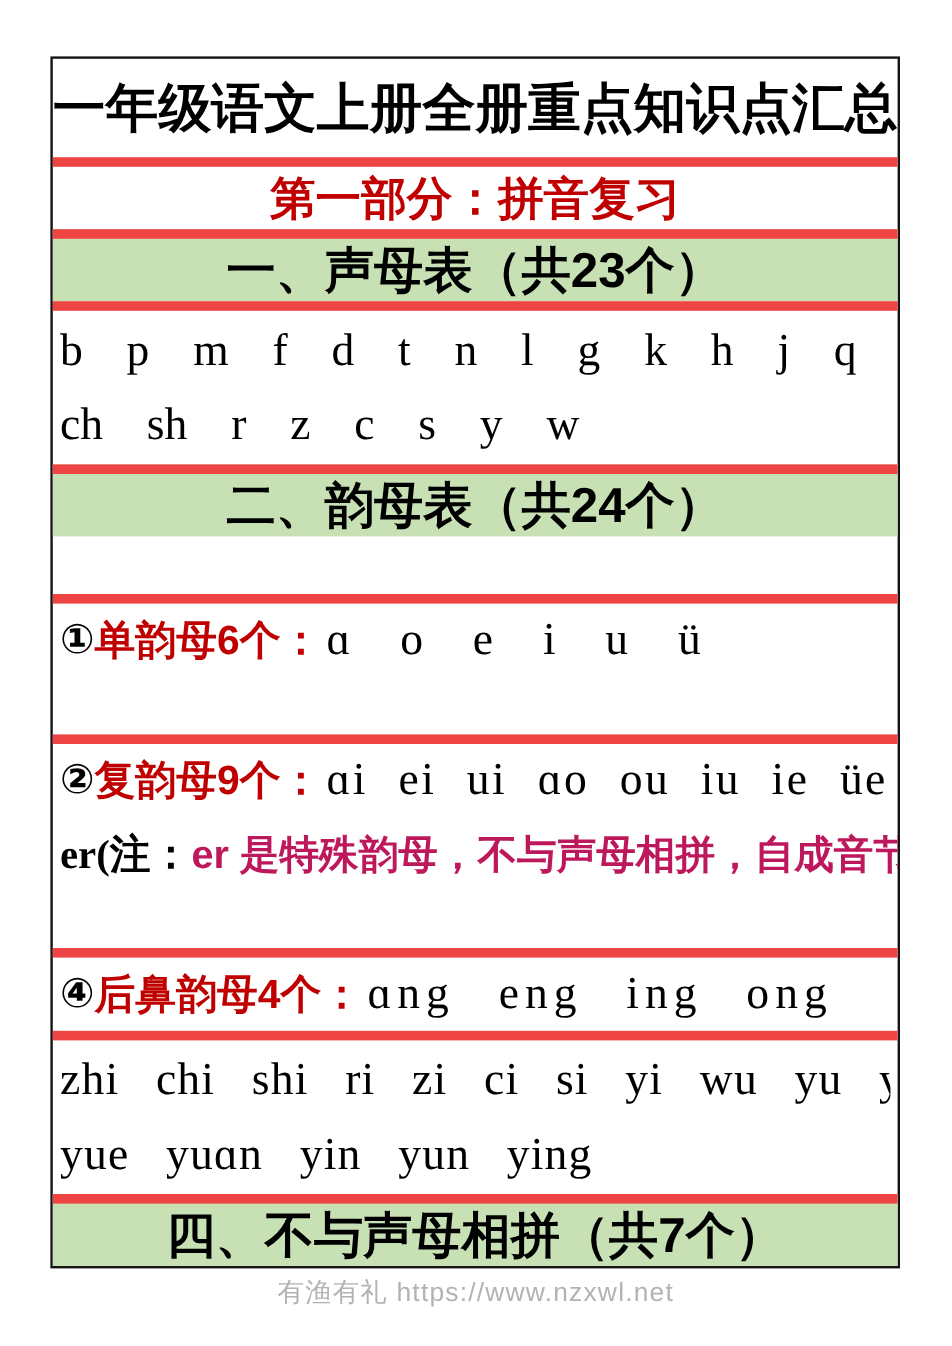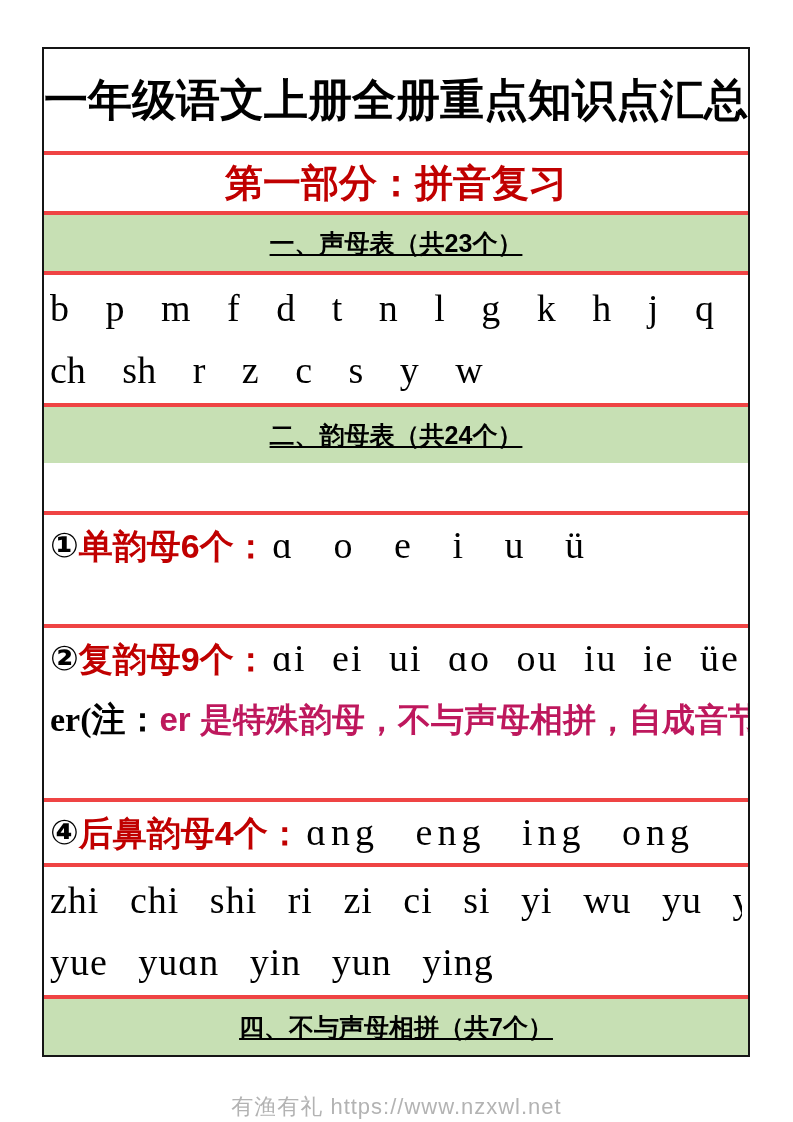--- a/index.html
+++ b/index.html
@@ -11,40 +11,40 @@
     overflow:hidden;
   }
   .doc-table{
     position:absolute;left:42px;top:47px;width:708px;
     border:2px solid #151515;
     box-sizing:border-box;
     background:#ffffff;
   }
   .row{
     box-sizing:border-box;
-    border-top:4px solid #ef4444;
+    border-top:8px solid #ef4444;
     color:#000;
   }
   .row:first-child{border-top:none;}
   .row-title{
-    height:102px;
+    height:82px;
     display:flex;align-items:center;justify-content:center;
     font-size:44px;font-weight:bold;letter-spacing:0px;
     font-family:"Liberation Serif","DejaVu Serif",serif;
   }
   .row-subtitle{
     height:60px;
     display:flex;align-items:center;justify-content:center;
     font-size:38px;font-weight:bold;color:#c00000;
   }
   .row-green{
     height:60px;
     background:#c7e0b4;
     display:flex;align-items:center;justify-content:center;
-    font-size:25px;font-weight:bold;color:#000;text-decoration:underline;
+    font-size:41px;font-weight:bold;color:#000;
   }
   .row-letters{
     padding:2px 6px;
     font-family:"Liberation Serif","DejaVu Serif",serif;
     font-size:38px;color:#000;
   }
   .letters-line{
     line-height:62px;height:62px;white-space:nowrap;overflow:hidden;
   }
   .ws-wide{word-spacing:27px;}
@@ -68,21 +68,21 @@
   .sp-1{word-spacing:30px;letter-spacing:1px;}
   .sp-2{word-spacing:14px;letter-spacing:2px;}
   .sp-3{word-spacing:22px;letter-spacing:2px;}
   .sp-4{word-spacing:22px;letter-spacing:5px;}
   .note-prefix{
     font-family:"Liberation Serif","DejaVu Serif",serif;
     font-weight:bold;font-size:34px;color:#000;
   }
   .note-red{font-weight:bold;font-size:33px;color:#be185d;}
   .footer{
-    position:absolute;left:0;top:1092px;width:100%;
+    position:absolute;left:0;top:1062px;width:100%;
     text-align:center;
     font-size:22px;color:#b3b3b3;letter-spacing:1px;
   }
 </style>
 </head>
 <body>
 
 <div class="sheet">
   <div class="doc-table">
 

